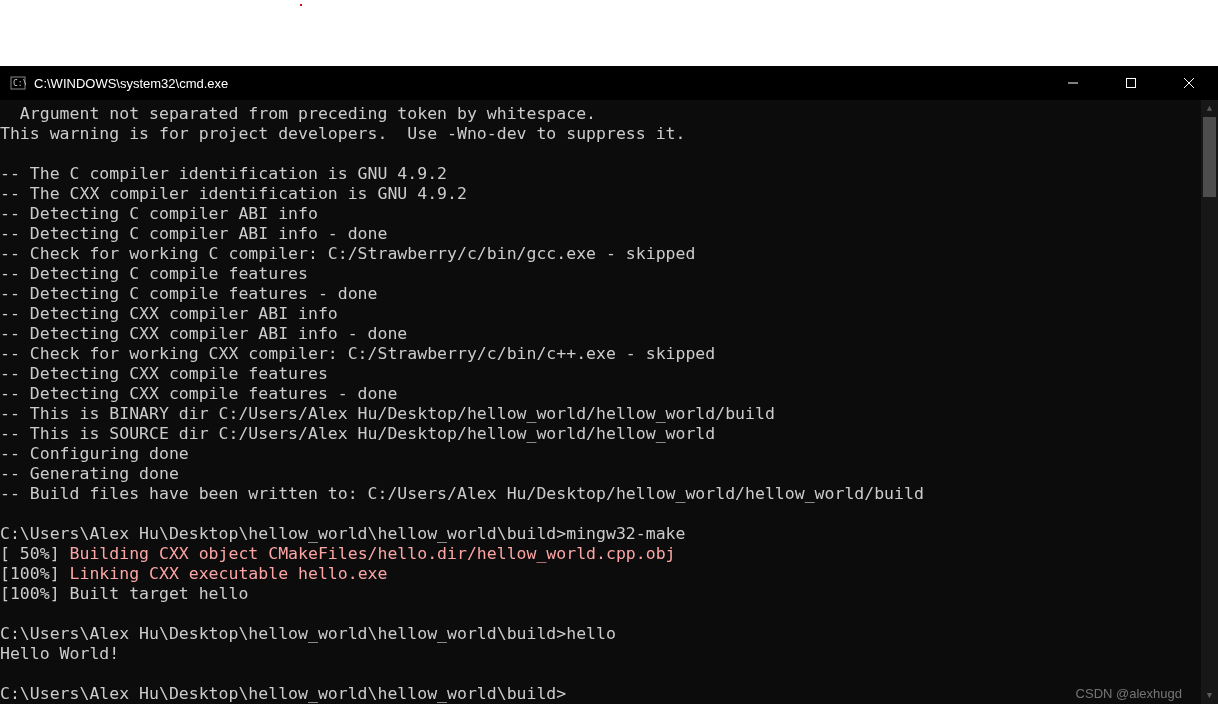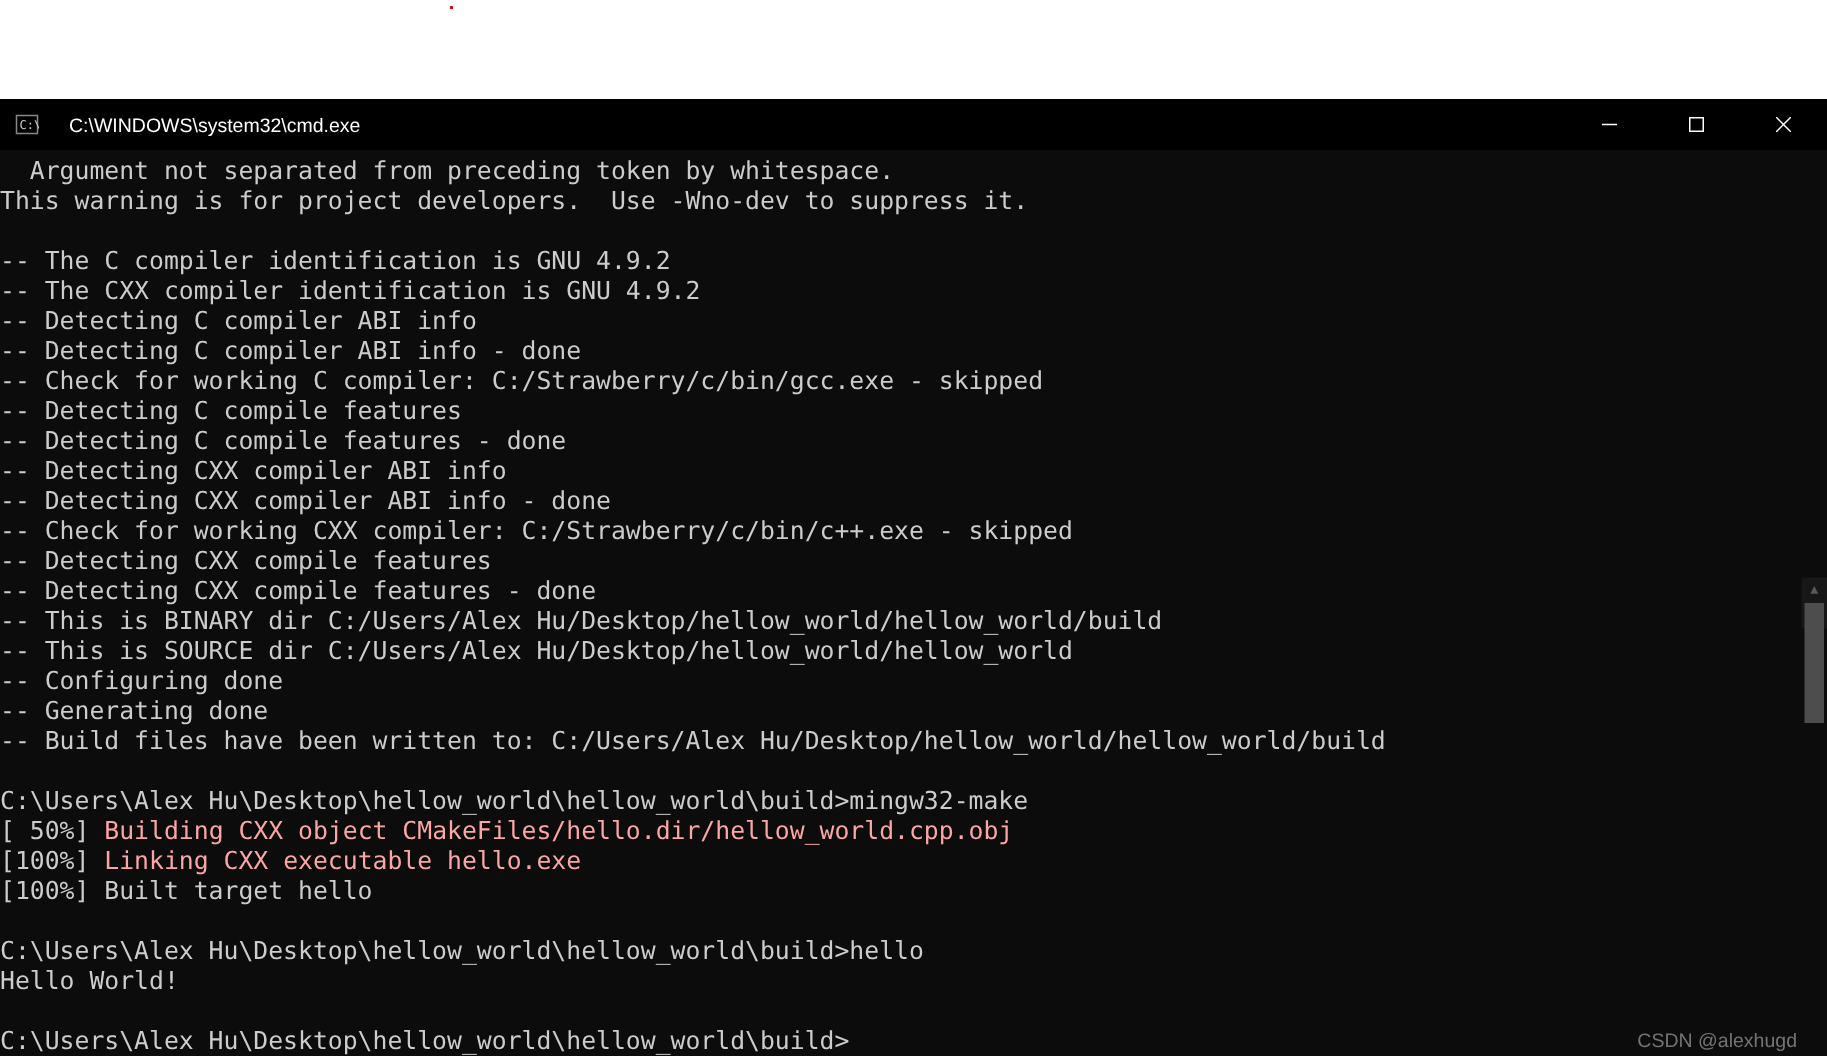--- a/index.html
+++ b/index.html
@@ -45,39 +45,38 @@
     }
     .titlebar-icon {
       width: 16px;
       height: 16px;
       margin-right: 8px;
       display: flex;
       align-items: center;
       justify-content: center;
     }
     .titlebar-icon svg { width: 16px; height: 16px; }
-    .titlebar-text { flex: 0 0 auto; margin-left: 12px; }
+    .titlebar-text { flex: 0 0 auto; }
     .titlebar-spacer { flex: 1; }
     .titlebar-controls { display: flex; height: 100%; }
     .titlebar-btn {
       width: 58px;
       height: 100%;
       display: flex;
       align-items: center;
       justify-content: center;
       color: #fff;
       font-size: 12px;
     }
     .titlebar-btn svg { width: 10px; height: 10px; stroke: #fff; stroke-width: 1; fill: none; }
     .terminal-body-wrap {
       flex: 1;
       display: flex;
       overflow: hidden;
       position: relative;
-      align-items: center;
     }
     .terminal-body {
       flex: 1;
       background: #0c0c0c;
       color: #cccccc;
       font-family: "NSimSun", "SimSun", "Consolas", monospace;
       font-size: 16.5px;
       line-height: 20px;
       white-space: pre;
       padding: 4px 0 0 0;
@@ -102,21 +101,21 @@
       position: absolute;
       top: 0;
       left: 2px;
       right: 2px;
       height: 80px;
       background: #4d4d4d;
     }
     .green { color: #fca5a5; }
     .watermark {
       position: absolute;
-      right: 20px;
+      right: 36px;
       bottom: 3px;
       color: rgba(200,200,200,0.55);
       font-family: "Segoe UI", Arial, sans-serif;
       font-size: 13px;
       pointer-events: none;
     }
   </style>
 </head>
 <body>
 

